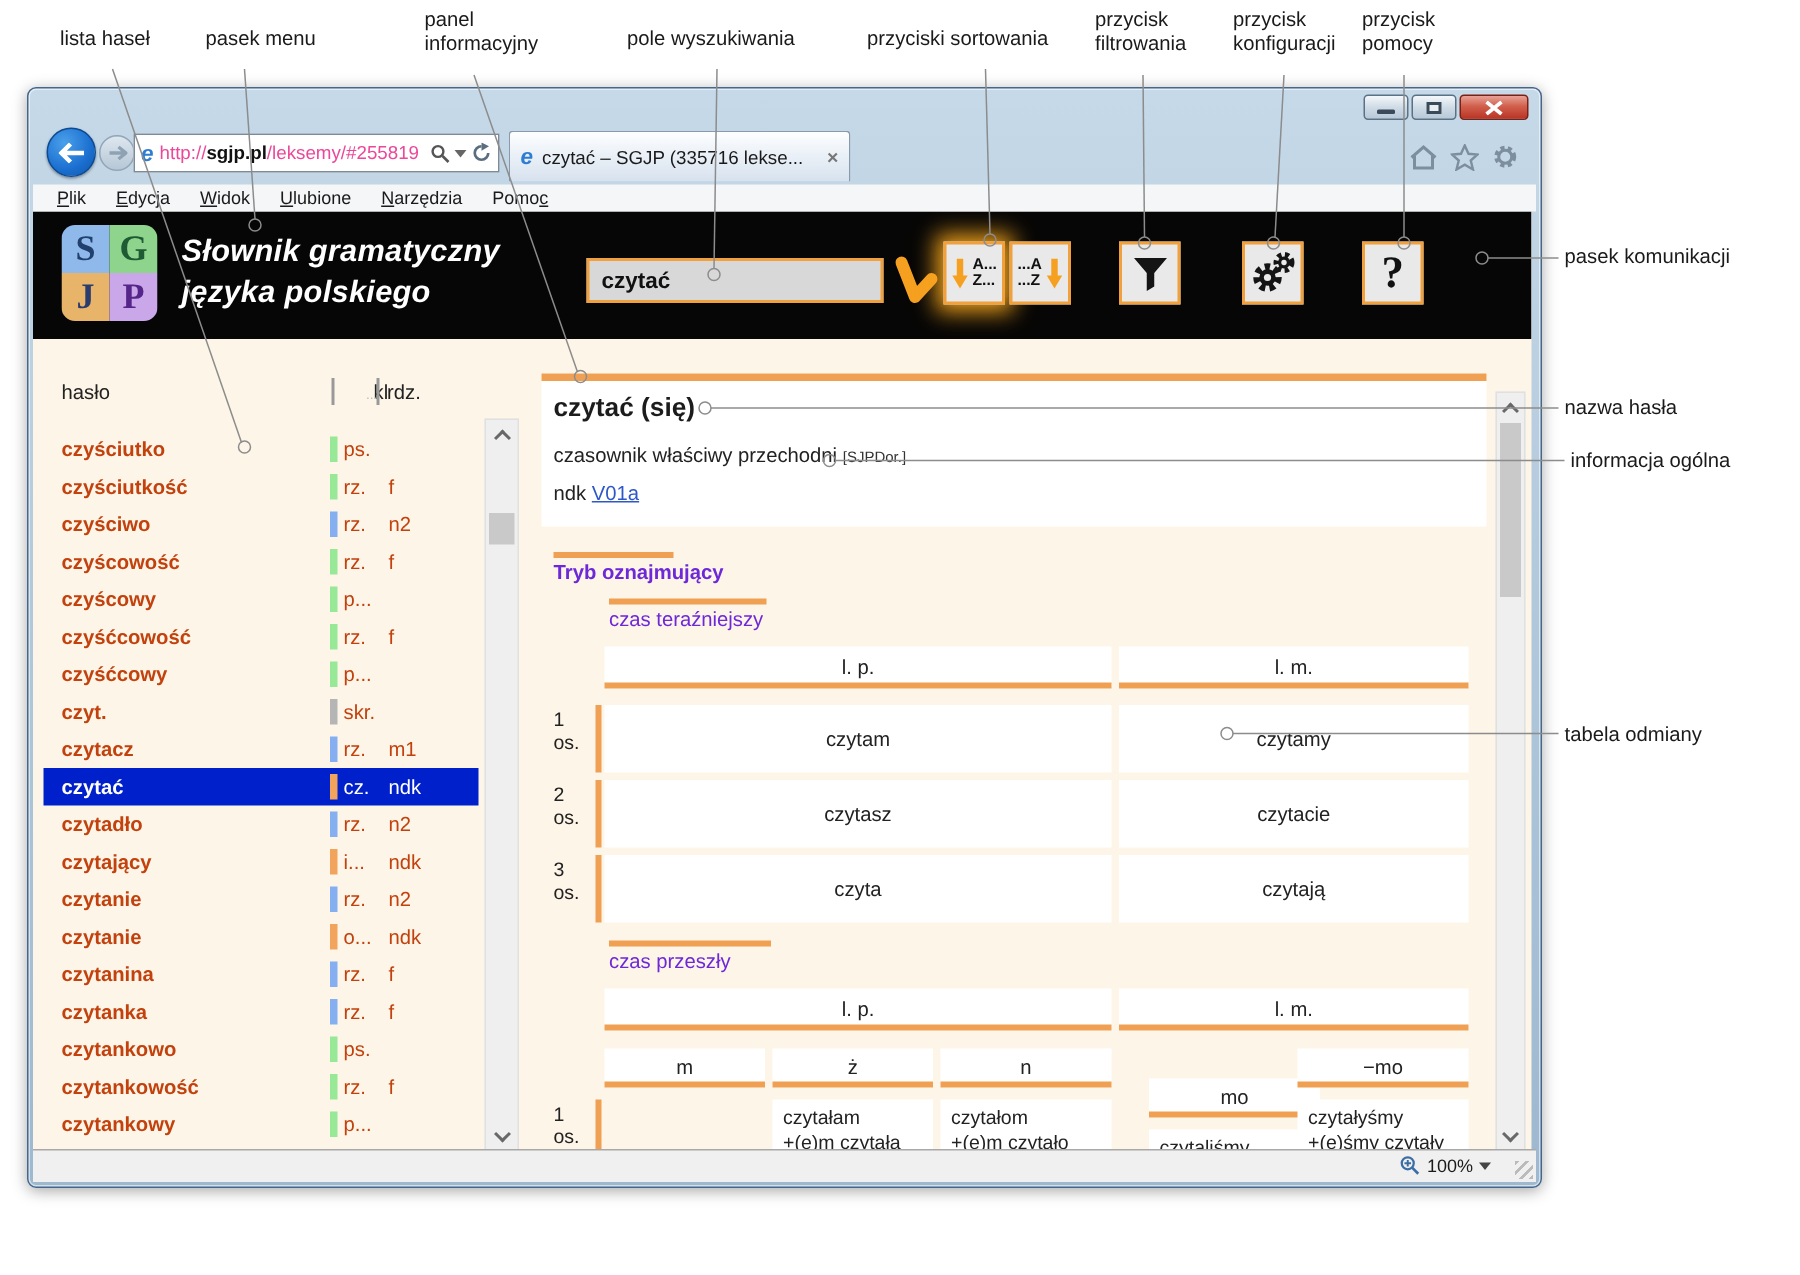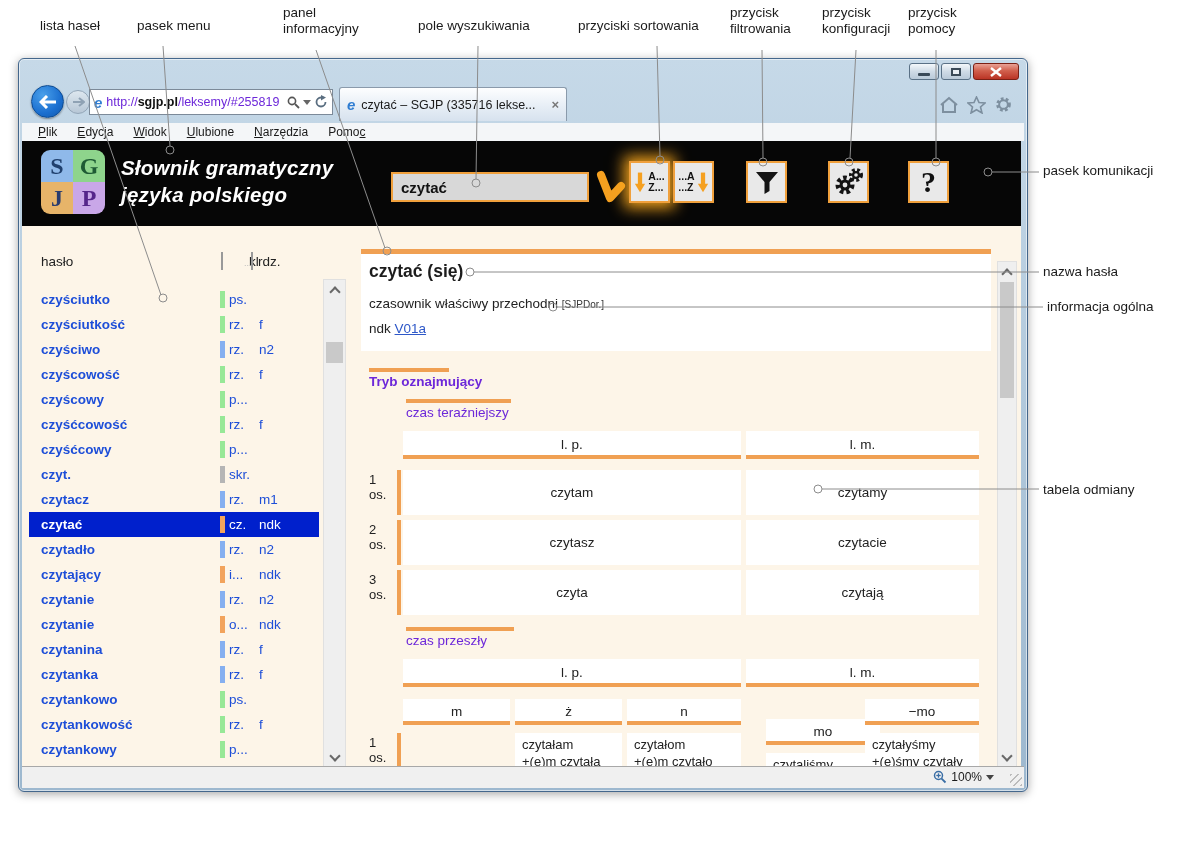--- a/index.html
+++ b/index.html
@@ -26,21 +26,21 @@
   .navband { position:absolute; left:0; top:26px; width:100%; height:38px; }
   .back-btn { position:absolute; left:12px; top:0px; width:33px; height:33px; border-radius:50%;
               background:radial-gradient(circle at 35% 30%,#4aa0ea,#1b6fd0 60%,#0f57aa); border:1px solid #0c4a92;
               display:flex; align-items:center; justify-content:center; box-shadow:0 1px 2px rgba(0,0,0,.4); }
   .fwd-btn { position:absolute; left:47px; top:5px; width:24px; height:24px; border-radius:50%;
              background:linear-gradient(#dde7ef,#b7c7d6); border:1px solid #93a6b8;
              display:flex; align-items:center; justify-content:center; }
   .addrbar { position:absolute; left:70px; top:4px; width:244px; height:26px; background:#fff;
              border:1px solid #7c8a99; display:flex; align-items:center; padding:0 4px; }
   .addr-url { flex:1; font-size:12.5px; white-space:nowrap; overflow:hidden; margin-left:4px; }
-  .u-scheme,.u-path { color:#6d28d9; } .u-domain { color:#111; font-weight:700; }
+  .u-scheme,.u-path { color:#ec4899; } .u-domain { color:#111; font-weight:700; }
   .ie-e { color:#2f7dd2; font-weight:700; font-style:italic; font-size:15px; line-height:15px; }
   .addr-ico { display:flex; align-items:center; gap:3px; }
   .caret { width:0; height:0; border-left:4px solid transparent; border-right:4px solid transparent; border-top:5px solid #666; }
 
   .tab { position:absolute; left:320px; top:2px; width:228px; height:34px;
          background:linear-gradient(#fdfeff,#e7eef6 55%,#d7e2ee); border:1px solid #8a9aab; border-bottom:none;
          border-radius:3px 3px 0 0; display:flex; align-items:center; padding:0 7px; gap:6px; }
   .tab-title { flex:1; font-size:12.5px; color:#1a1a1a; white-space:nowrap; overflow:hidden; }
   .tab-x { color:#777; font-size:13px; font-weight:700; line-height:13px; }
   .tabbar-icons { position:absolute; right:14px; top:10px; display:flex; gap:8px; align-items:center; }
@@ -74,21 +74,21 @@
 
   
   .wl-header { position:absolute; left:0; top:113px; width:300px; height:20px; font-size:13.5px; color:#222; }
   .wl-header .h1 { position:absolute; left:19px; } .wl-header .h2 { position:absolute; left:206px;padding-left:21px; }
   .wl-header .h3 { position:absolute; left:236px; }
   .wl-header .dots { position:absolute; left:222px; top:4px; font-size:9px; color:#bbb; }
   .vsep { position:absolute; top:-2px; width:2px; height:18px; background:#999; }
   .sep1 { left:199px; } .sep2 { left:229px; }
 
   #wlist-rows { position:absolute; left:0; top:146px; width:300px; }
-  .wrow { position:relative; height:25px; margin-left:7px; width:290px; font-size:13.5px; color:#1d4ed8; }
+  .wrow { position:relative; height:25px; margin-left:7px; width:290px; font-size:13.5px; color:#c2410c; }
   .wrow.selected { background:#0020cc; color:#fff; }
   .wword { position:absolute; left:12px; line-height:25px; font-weight:700; }
   .wbar { position:absolute; left:191px; top:4px; width:5px; height:17px; }
   .bar-green { background:#97e897; } .bar-blue { background:#85aff0; }
   .bar-orange { background:#f2a35c; } .bar-gray { background:#b5b5b5; }
   .wkl { position:absolute; left:200px; line-height:25px; }
   .wrdz { position:absolute; left:230px; line-height:25px; }
 
   
   .sbar { position:absolute; background:#efefef; border:1px solid #e0e0e0; }

